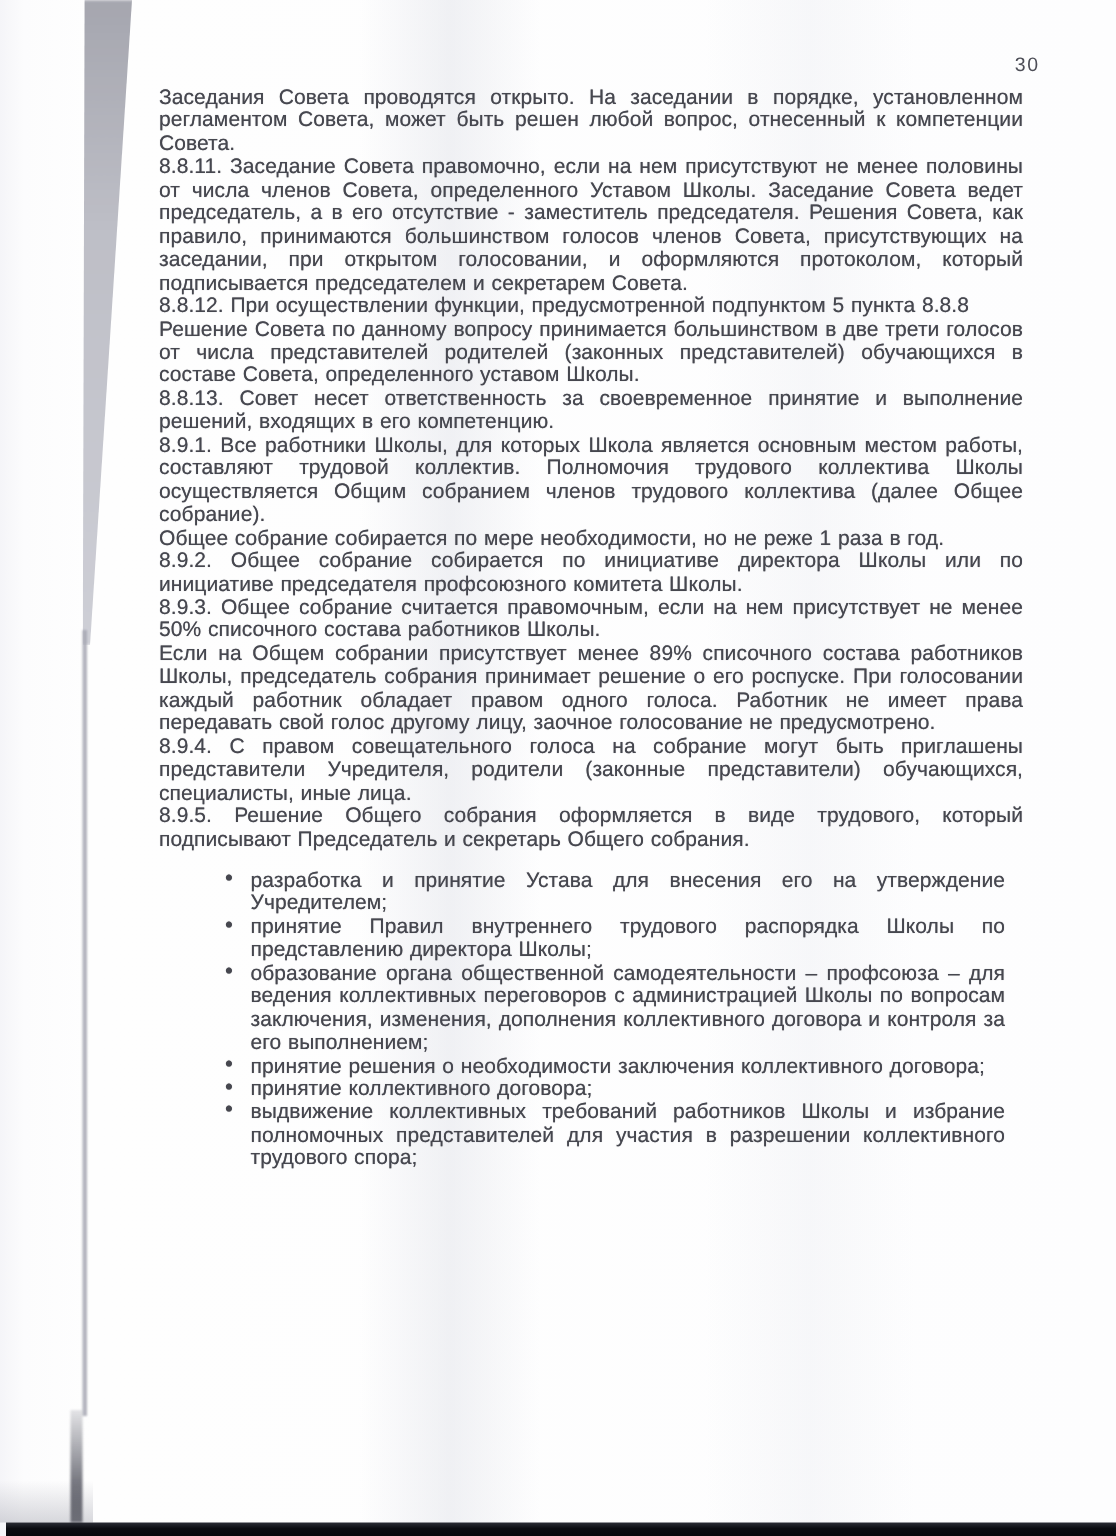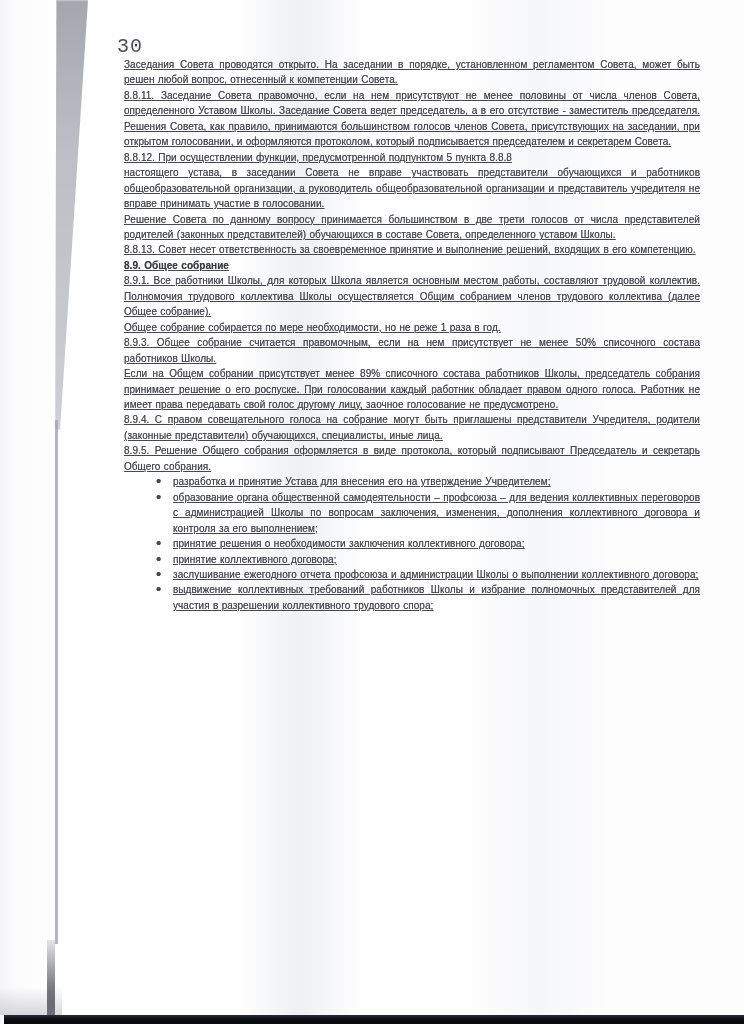--- a/index.html
+++ b/index.html
@@ -84,49 +84,47 @@
     right: 0;
     bottom: 0;
     height: 9px;
     background: linear-gradient(180deg, #2b2d36 0%, #0b0c11 45%, #07080c 100%);
   }
   .page-number {
     position: absolute;
     top: 35px;
     left: 117px;
     width: 576px;
-    text-align: left;
-    font-size: 20px;
+    text-align: right;
+    font-size: 13px;
     color: #4d4e57;
     letter-spacing: 1px;
-    font-family: Liberation Mono, monospace;
   }
   .doc {
     position: absolute;
-    left: 124px;
+    left: 106px;
     top: 57px;
     width: 576px;
-    font-size: 10px;
+    font-size: 14px;
     line-height: 15.45px;
     color: #46474f;
     text-align: justify;
     text-align-last: left;
     -moz-text-align-last: left;
     letter-spacing: 0.05px;
     word-spacing: 0.5px;
     text-shadow: 0 0 0.45px rgba(72,73,82,0.75);
-    text-decoration: underline;
   }
   .doc p { margin: 0; }
   .doc p.heading {
     font-weight: bold;
     color: #3b3c43;
   }
   .doc ul {
-    margin: 0;
+    margin: 12px;
     padding: 0;
     list-style: none;
   }
   .doc li {
     position: relative;
     padding-left: 49px;
   }
   .doc li::before {
     content: "\2022";
     position: absolute;
@@ -146,32 +144,31 @@
   <div class="fold-bottom"></div>
   <div class="corner-shade"></div>
   <div class="bottom-bar"></div>
 
   <div class="page-number">30</div>
 
   <div class="doc">
       <p>Заседания Совета проводятся открыто. На заседании в порядке, установленном регламентом Совета, может быть решен любой вопрос, отнесенный к компетенции Совета.</p>
       <p>8.8.11. Заседание Совета правомочно, если на нем присутствуют не менее половины от числа членов Совета, определенного Уставом Школы. Заседание Совета ведет председатель, а в его отсутствие - заместитель председателя. Решения Совета, как правило, принимаются большинством голосов членов Совета, присутствующих на заседании, при открытом голосовании, и оформляются протоколом, который подписывается председателем и секретарем Совета.</p>
       <p>8.8.12. При осуществлении функции, предусмотренной подпунктом 5 пункта 8.8.8</p>
-      <p>настоящего устава, в заседании Совета не вправе участвовать представители обучающихся и работников общеобразовательной организации, а руководитель общеобразовательной организации и представитель учредителя не вправе принимать участие в голосовании.</p>
       <p>Решение Совета по данному вопросу принимается большинством в две трети голосов от числа представителей родителей (законных представителей) обучающихся в составе Совета, определенного уставом Школы.</p>
       <p>8.8.13. Совет несет ответственность за своевременное принятие и выполнение решений, входящих в его компетенцию.</p>
-      <p class="heading">8.9. Общее собрание</p>
       <p>8.9.1. Все работники Школы, для которых Школа является основным местом работы, составляют трудовой коллектив. Полномочия трудового коллектива Школы осуществляется Общим собранием членов трудового коллектива (далее Общее собрание).</p>
       <p>Общее собрание собирается по мере необходимости, но не реже 1 раза в год.</p>
+      <p>8.9.2. Общее собрание собирается по инициативе директора Школы или по инициативе председателя профсоюзного комитета Школы.</p>
       <p>8.9.3. Общее собрание считается правомочным, если на нем присутствует не менее 50% списочного состава работников Школы.</p>
       <p>Если на Общем собрании присутствует менее 89% списочного состава работников Школы, председатель собрания принимает решение о его роспуске. При голосовании каждый работник обладает правом одного голоса. Работник не имеет права передавать свой голос другому лицу, заочное голосование не предусмотрено.</p>
       <p>8.9.4. С правом совещательного голоса на собрание могут быть приглашены представители Учредителя, родители (законные представители) обучающихся, специалисты, иные лица.</p>
-      <p>8.9.5. Решение Общего собрания оформляется в виде протокола, который подписывают Председатель и секретарь Общего собрания.</p>
+      <p>8.9.5. Решение Общего собрания оформляется в виде трудового, который подписывают Председатель и секретарь Общего собрания.</p>
       <ul>
         <li>разработка и принятие Устава для внесения его на утверждение Учредителем;</li>
+        <li>принятие Правил внутреннего трудового распорядка Школы по представлению директора Школы;</li>
         <li>образование органа общественной самодеятельности – профсоюза – для ведения коллективных переговоров с администрацией Школы по вопросам заключения, изменения, дополнения коллективного договора и контроля за его выполнением;</li>
         <li>принятие решения о необходимости заключения коллективного договора;</li>
         <li>принятие коллективного договора;</li>
-        <li>заслушивание ежегодного отчета профсоюза и администрации Школы о выполнении коллективного договора;</li>
         <li>выдвижение коллективных требований работников Школы и избрание полномочных представителей для участия в разрешении коллективного трудового спора;</li>
       </ul>
     </div>
 </div>
 
 </body></html>

